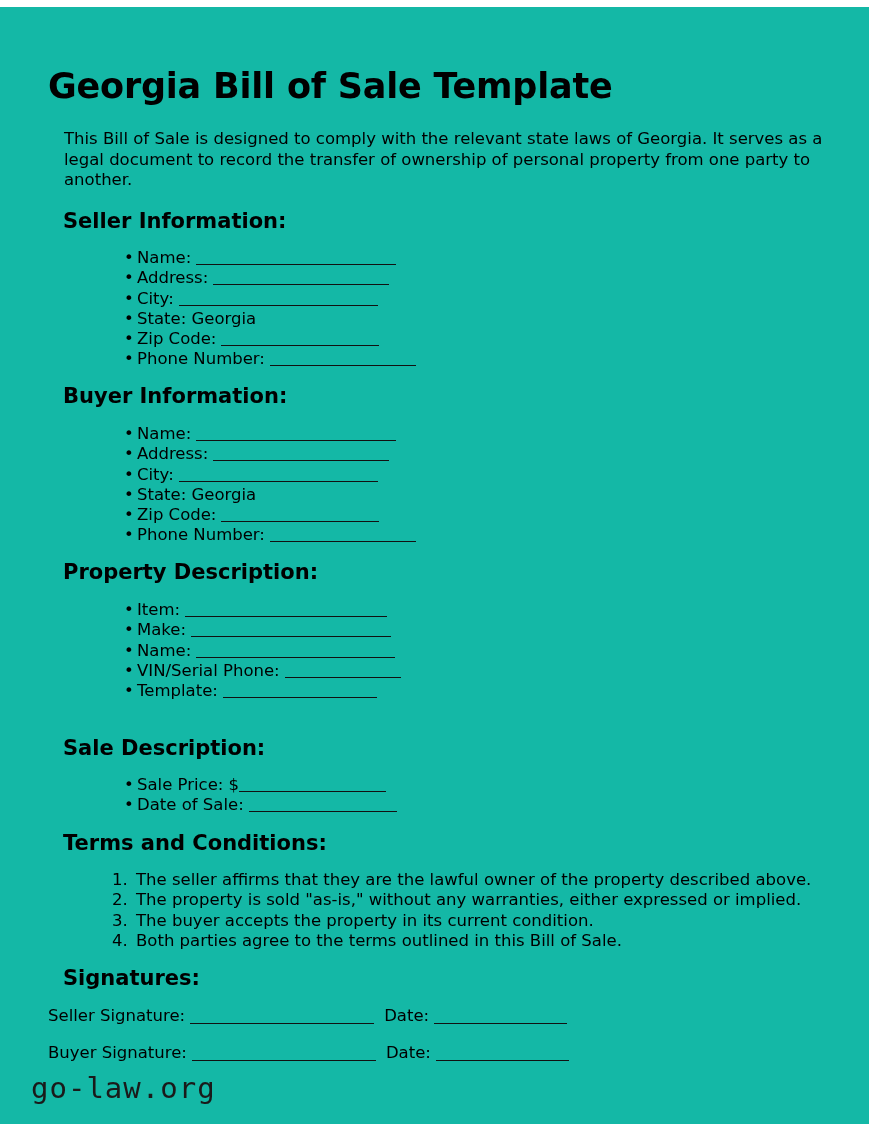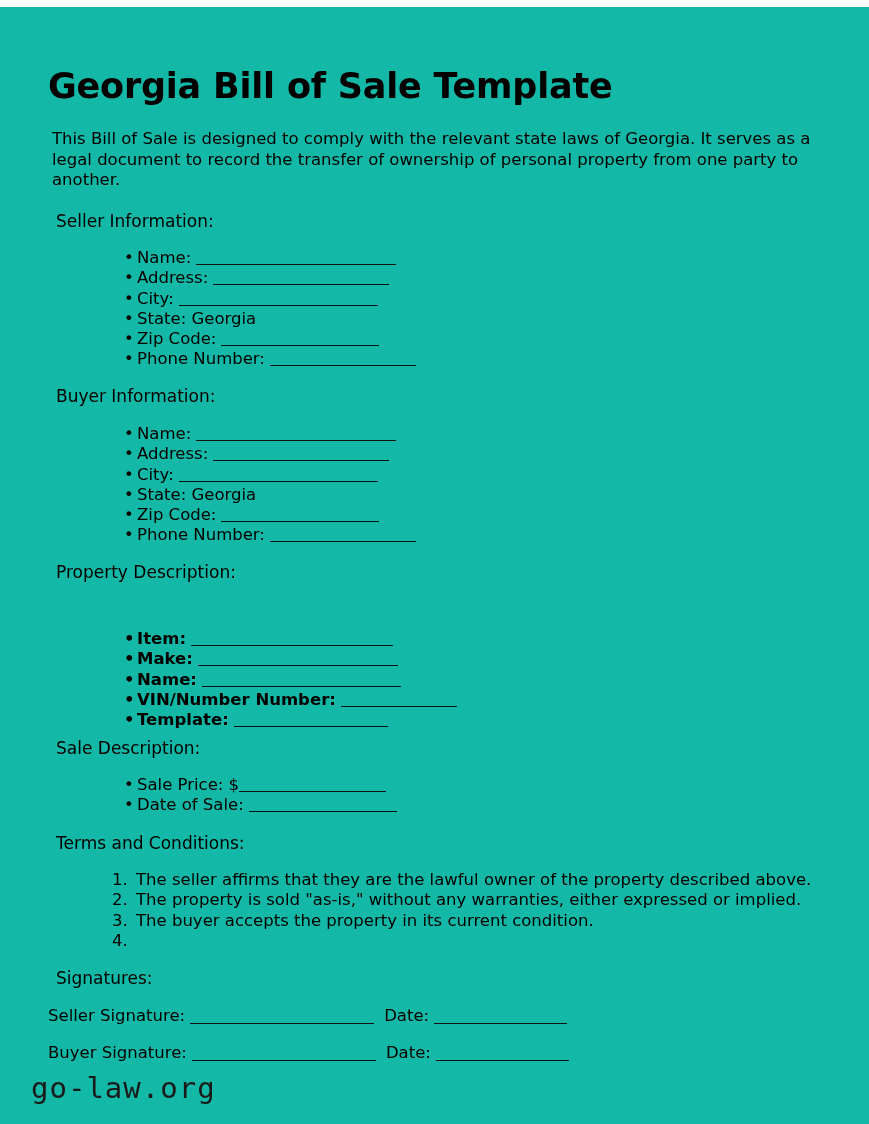--- a/index.html
+++ b/index.html
@@ -39,34 +39,34 @@
     padding: 0;
     position: absolute;
     left: 0;
     top: 59px;
     line-height: 1.15;
     white-space: nowrap;
   }
 
   p.intro {
     position: absolute;
-    left: 4px;
+    left: 16px;
     top: 122px;
     width: 776px;
     margin: 0;
     font-size: 16.5px;
     line-height: 20.6px;
   }
 
   h2.section-heading {
     position: absolute;
-    left: 8px;
-    margin: 0;
-    font-size: 17px;
-    font-weight: normal;
+    left: 15px;
+    margin: 0;
+    font-size: 21px;
+    font-weight: bold;
     line-height: 20px;
     white-space: nowrap;
   }
 
   ul.field-list, ol.terms-list {
     position: absolute;
     margin: 0;
     padding: 0;
     list-style: none;
   }
@@ -155,40 +155,40 @@
     <ul class="field-list" style="top:417px;">
       <li><span>Name:</span><span class="lead-gap"></span><span class="blank" style="width:200px;"></span></li>
       <li><span>Address:</span><span class="lead-gap"></span><span class="blank" style="width:176px;"></span></li>
       <li><span>City:</span><span class="lead-gap"></span><span class="blank" style="width:199px;"></span></li>
       <li><span>State:</span>&nbsp;<span>Georgia</span></li>
       <li><span>Zip Code:</span><span class="lead-gap"></span><span class="blank" style="width:158px;"></span></li>
       <li><span>Phone Number:</span><span class="lead-gap"></span><span class="blank" style="width:146px;"></span></li>
     </ul>
 
     <h2 class="section-heading" style="top:555px;">Property Description:</h2>
-    <ul class="field-list" style="top:622px;font-weight:bold;">
+    <ul class="field-list" style="top:593px;">
       <li><span>Item:</span><span class="lead-gap"></span><span class="blank" style="width:202px;"></span></li>
       <li><span>Make:</span><span class="lead-gap"></span><span class="blank" style="width:200px;"></span></li>
       <li><span>Name:</span><span class="lead-gap"></span><span class="blank" style="width:199px;"></span></li>
-      <li><span>VIN/Number Number:</span><span class="lead-gap"></span><span class="blank" style="width:116px;"></span></li>
+      <li><span>VIN/Serial Phone:</span><span class="lead-gap"></span><span class="blank" style="width:116px;"></span></li>
       <li><span>Template:</span><span class="lead-gap"></span><span class="blank" style="width:154px;"></span></li>
     </ul>
 
     <h2 class="section-heading" style="top:731px;">Sale Description:</h2>
     <ul class="field-list" style="top:768px;">
       <li><span>Sale Price: $</span><span class="blank" style="width:147px;"></span></li>
       <li><span>Date of Sale:</span><span class="lead-gap"></span><span class="blank" style="width:148px;"></span></li>
     </ul>
 
     <h2 class="section-heading" style="top:826px;">Terms and Conditions:</h2>
     <ol class="terms-list" style="top:863px;">
       <li><span class="num">1.</span><span>The seller affirms that they are the lawful owner of the property described above.</span></li>
       <li><span class="num">2.</span><span>The property is sold "as-is," without any warranties, either expressed or implied.</span></li>
       <li><span class="num">3.</span><span>The buyer accepts the property in its current condition.</span></li>
-      <li><span class="num">4.</span></li>
+      <li><span class="num">4.</span><span>Both parties agree to the terms outlined in this Bill of Sale.</span></li>
     </ol>
 
     <h2 class="section-heading" style="top:961px;">Signatures:</h2>
 
     <div class="sig-row" style="top:999px;">
       <span>Seller Signature:</span><span class="lead-gap"></span><span class="blank" style="width:184px;"></span><span class="lead-gap"></span><span class="lead-gap"></span><span>Date:</span><span class="lead-gap"></span><span class="blank" style="width:133px;"></span>
     </div>
 
     <div class="sig-row" style="top:1036px;">
       <span>Buyer Signature:</span><span class="lead-gap"></span><span class="blank" style="width:184px;"></span><span class="lead-gap"></span><span class="lead-gap"></span><span>Date:</span><span class="lead-gap"></span><span class="blank" style="width:133px;"></span>

